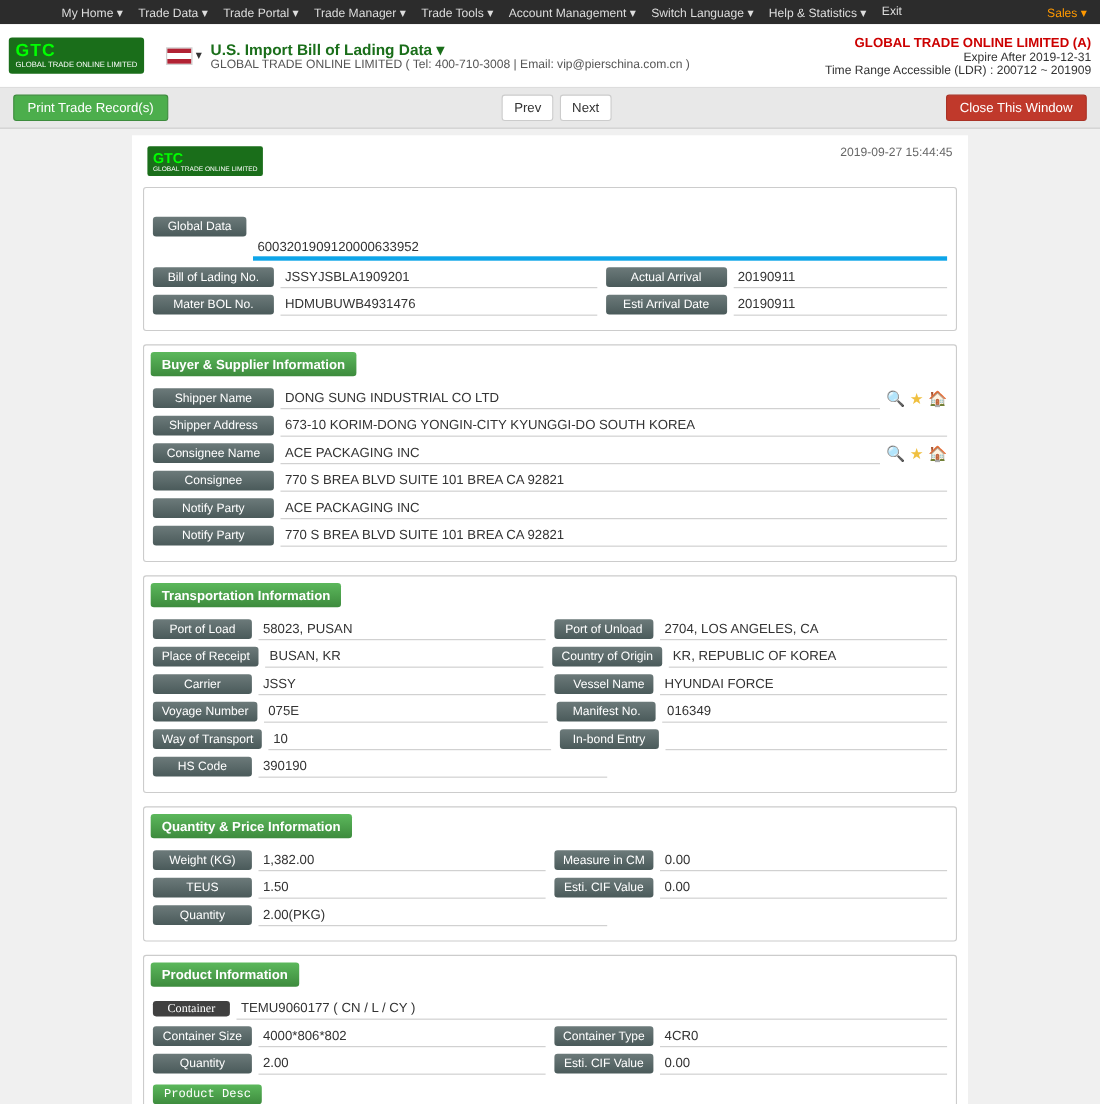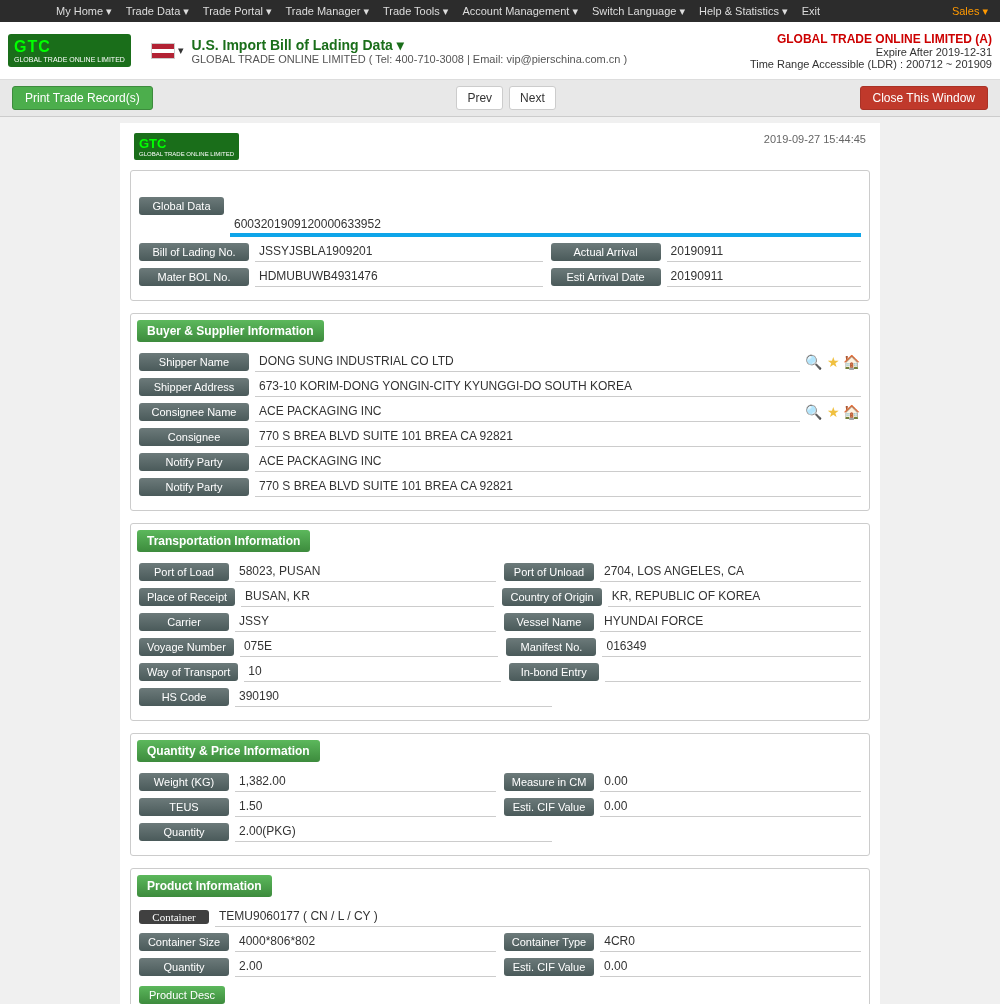--- a/index.html
+++ b/index.html
@@ -60,21 +60,21 @@
 
     .icons-area { display: flex; gap: 4px; margin-left: 6px; }
     .icon-search { color: #555; font-size: 14px; cursor: pointer; }
     .icon-star { color: #f0c040; font-size: 14px; cursor: pointer; }
     .icon-home { color: #c00; font-size: 14px; cursor: pointer; }
 
     
     .container-label { background: #404040; color: #fff; padding: 1px 8px; border-radius: 3px; font-size: 11px; min-width: 70px; text-align: center; margin-right: 6px; font-family: Liberation Serif, serif; }
 
     
-    .product-btn { background: linear-gradient(180deg, #5cb85c, #3d8b3d); color: #fff; padding: 3px 10px; border-radius: 3px; font-size: 11px; display: inline-block; margin: 4px 0; }
+    .product-btn { background: linear-gradient(180deg, #5cb85c, #3d8b3d); color: #fff; padding: 3px 10px; border-radius: 3px; font-size: 11px; display: inline-block; margin: 4px 0; font-family: Liberation Mono, monospace; }
     .product-text { font-size: 12px; padding: 2px 4px; font-family: Liberation Mono, monospace; }
   </style>
 </head>
 <body>
 
 <div class="top-nav">
   <div class="top-nav-left">
     <span class="nav-item">My Home ▾</span>
     <span class="nav-item">Trade Data ▾</span>
     <span class="nav-item">Trade Portal ▾</span>
@@ -203,21 +203,21 @@
       </div>
       <div class="field-row">
         <span class="field-label-sm">Place of Receipt</span>
         <span class="field-value" style="flex:1">BUSAN, KR</span>
         <span class="field-label-sm" style="margin-left:8px;">Country of Origin</span>
         <span class="field-value" style="flex:1">KR, REPUBLIC OF KOREA</span>
       </div>
       <div class="field-row">
         <span class="field-label-sm">Carrier</span>
         <span class="field-value" style="flex:1">JSSY</span>
-        <span class="field-label-sm" style="margin-left:8px;">Vessel Name</span>
+        <span class="field-label-sm" style="margin-left:8px;text-align:right;">Vessel Name</span>
         <span class="field-value" style="flex:1">HYUNDAI FORCE</span>
       </div>
       <div class="field-row">
         <span class="field-label-sm">Voyage Number</span>
         <span class="field-value" style="flex:1">075E</span>
         <span class="field-label-sm" style="margin-left:8px;">Manifest No.</span>
         <span class="field-value" style="flex:1">016349</span>
       </div>
       <div class="field-row">
         <span class="field-label-sm">Way of Transport</span>

